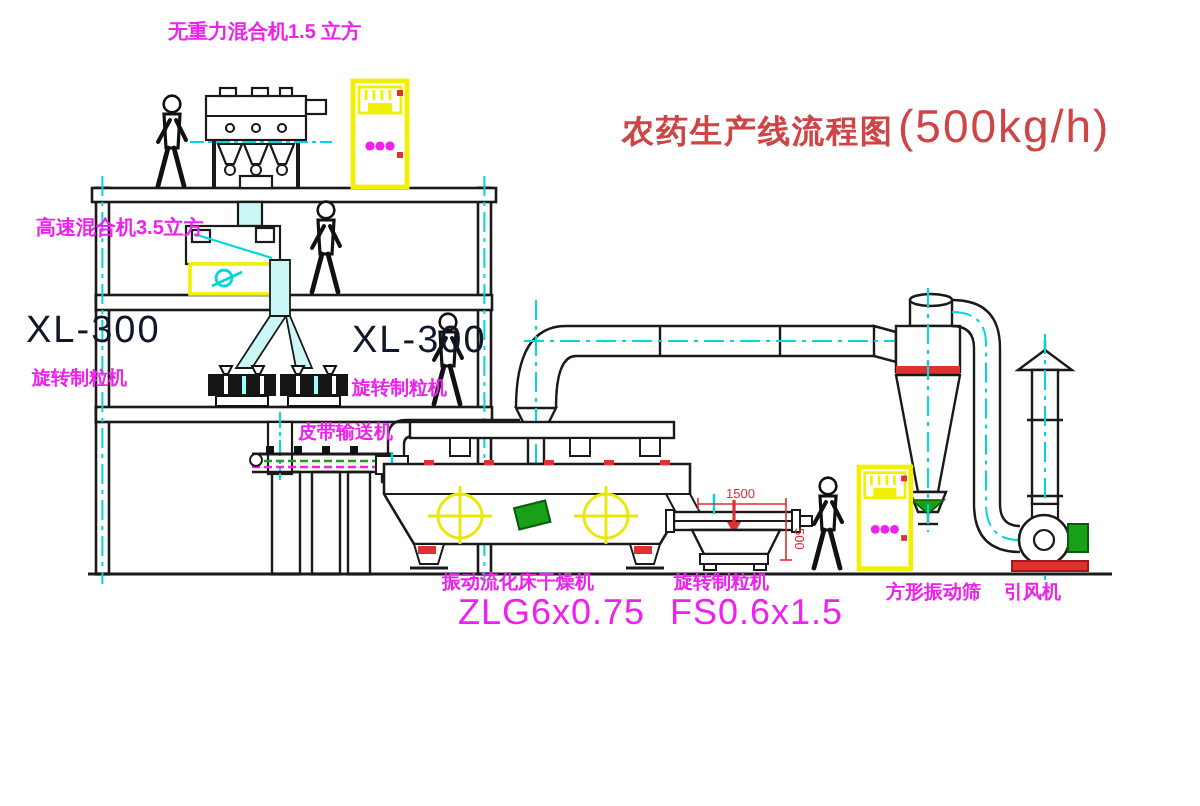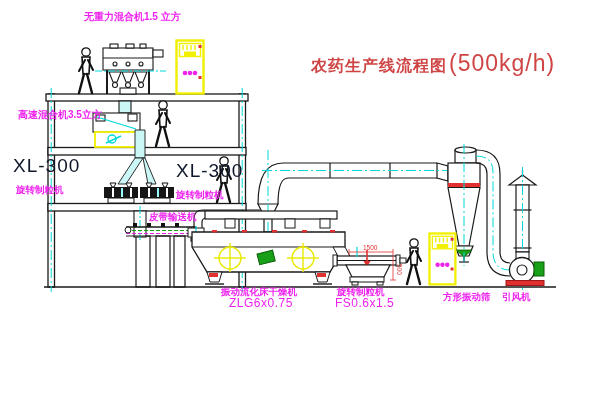--- a/index.html
+++ b/index.html
@@ -1,21 +1,21 @@
 <!DOCTYPE html>
 <html><head>
 <meta charset="utf-8">
 <style>
   html,body{margin:0;padding:0;background:#fff;}
   #canvas{position:relative;width:600px;height:403px;background:#ffffff;overflow:hidden;
           font-family:"Liberation Sans", sans-serif;}
   #drawing{position:absolute;left:0;top:0;}
   .lbl{position:absolute;white-space:nowrap;line-height:1;}
   .mag-sm{color:#ee22ee;font-size:9.5px;font-weight:bold;}
-  .mag-md{color:#ee22ee;font-size:12px;letter-spacing:.5px;}
+  .mag-md{color:#ee22ee;font-size:18px;letter-spacing:.5px;}
   .mag-lg{color:#0f172a;font-size:19px;letter-spacing:1px;}
   .red-dim{color:#e03030;font-size:6.5px;}
   #title{position:absolute;left:283px;top:50px;display:flex;align-items:baseline;
          color:#cf4444;margin-left:28px;}
   #title .cn{font-size:16px;font-weight:bold;letter-spacing:1px;}
   #title .cap{font-size:23px;font-weight:400;margin-left:2px;letter-spacing:1px;}
 </style>
 </head>
 <body>
 

